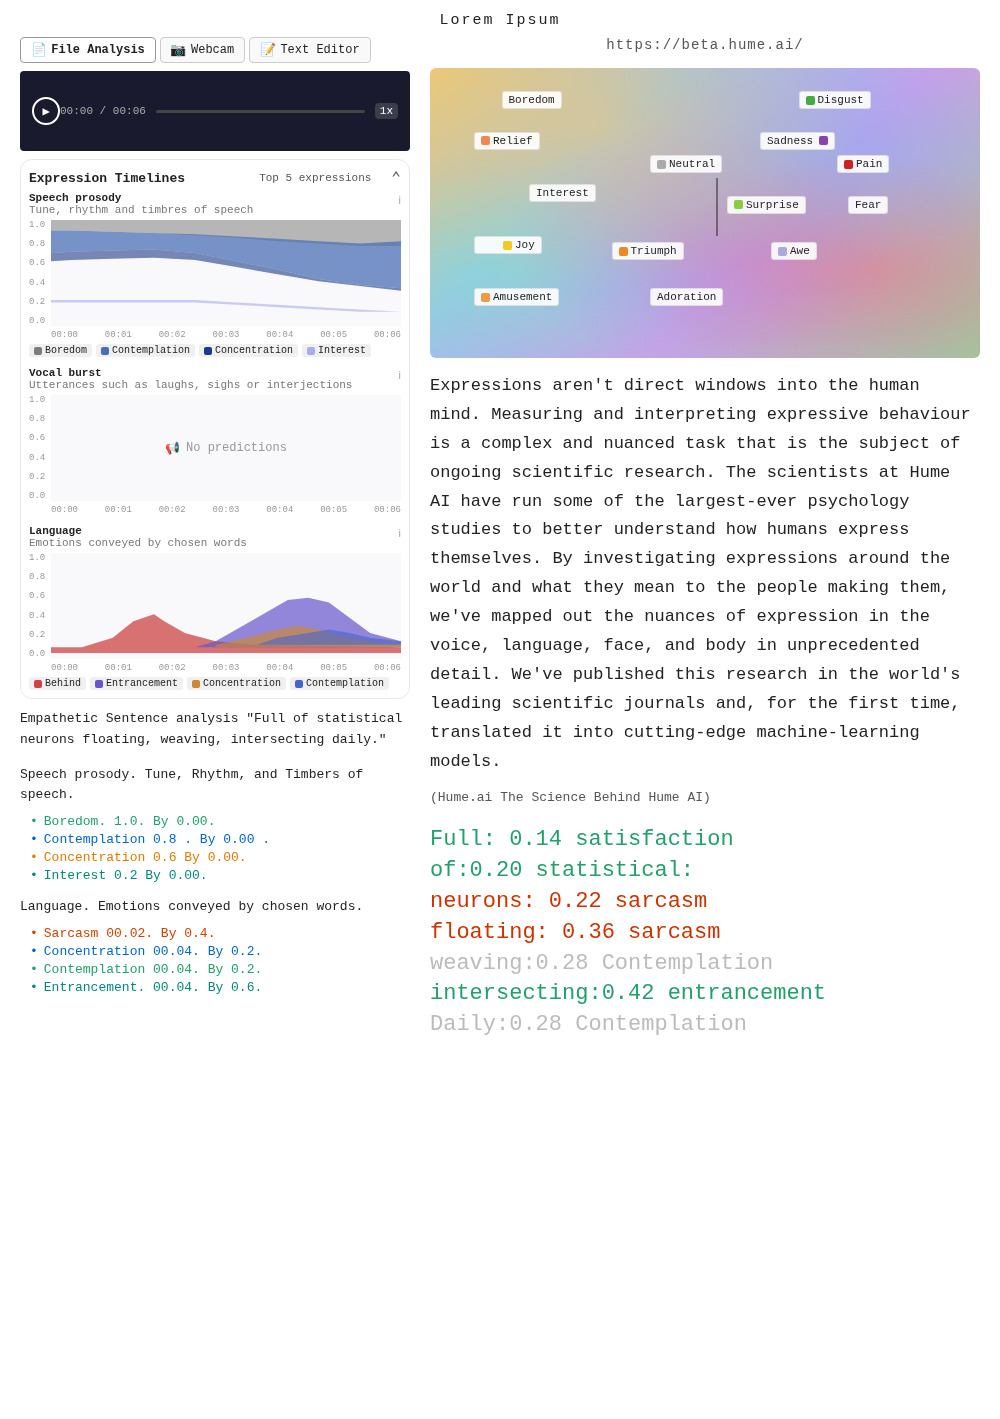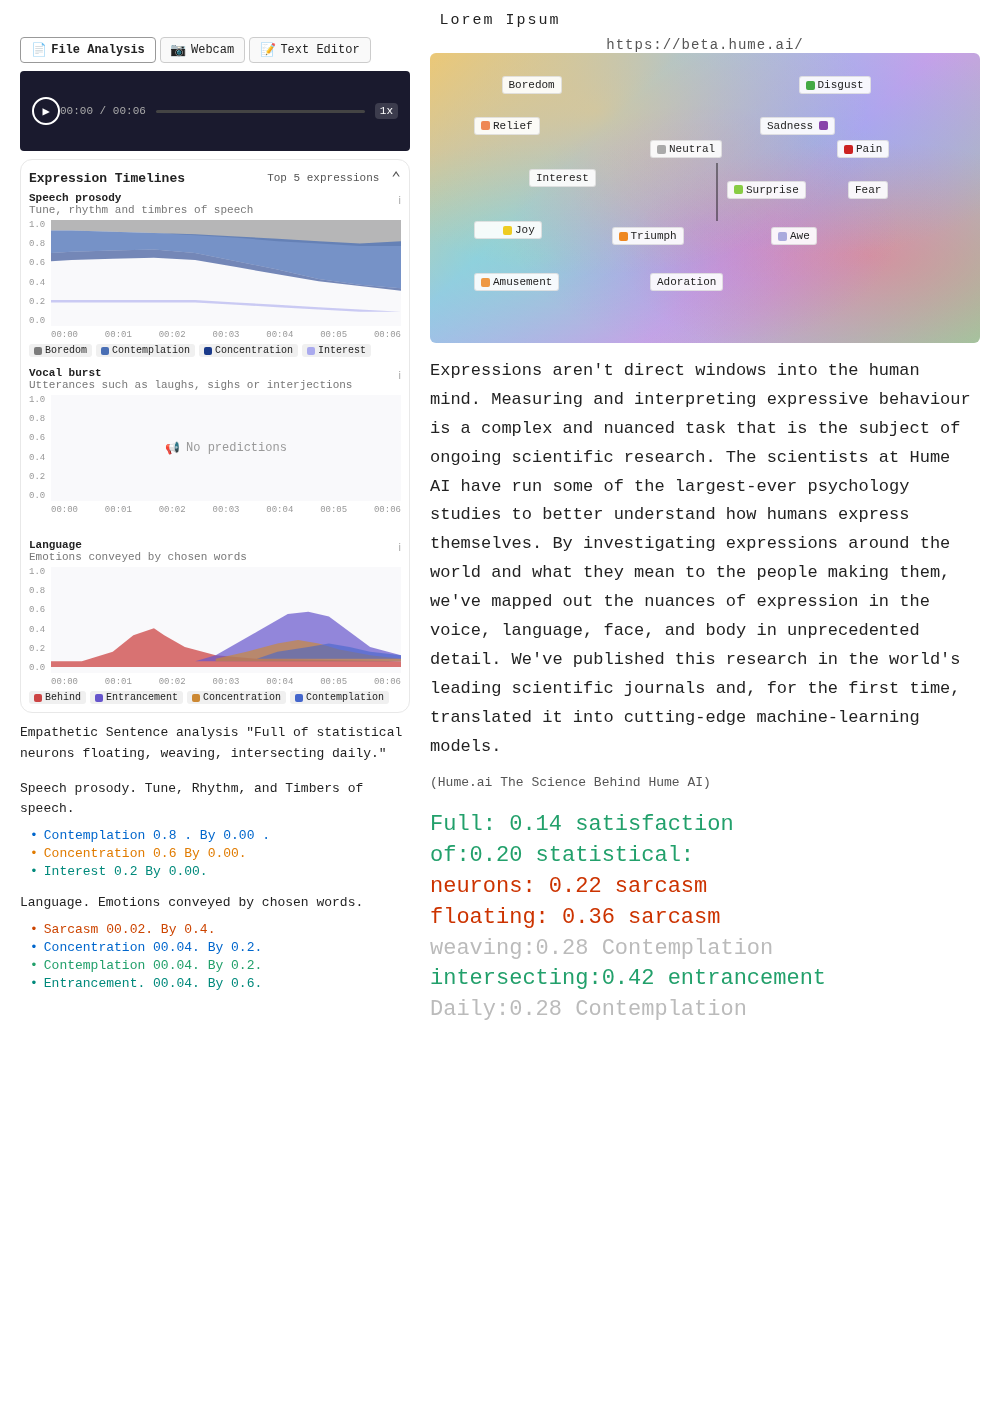--- a/index.html
+++ b/index.html
@@ -186,21 +186,21 @@
 
     
     .right-panel {
       flex: 1;
       padding-left: 10px;
     }
     .site-url {
       text-align: center;
       font-size: 14px;
       color: #555;
-      margin-bottom: 0;
+      margin-bottom: 15px;
       letter-spacing: 1px;
     }
     .emotion-map-container {
       position: relative;
       width: 100%;
       height: 290px;
       border-radius: 6px;
       overflow: hidden;
       margin-bottom: 14px;
     }
@@ -284,21 +284,21 @@
       </span>
       <div class="video-progress"></div>
       <span class="video-speed">1x</span>
     </div>
 
     <div class="chart-container">
       <div class="section-header">
         <div>
           <span class="section-title">Expression Timelines</span>
         </div>
-        <div style="display:flex;align-items:center;gap:12px;">
+        <div style="display:flex;align-items:center;gap:20px;">
           <span class="section-controls">Top 5 expressions</span>
           <span class="collapse-btn">⌃</span>
         </div>
       </div>
 
       <div style="margin-bottom:10px;">
         <div class="chart-label-area">
           <div class="chart-info">
             <div class="chart-info-title">Speech prosody</div>
             <div class="chart-info-sub">Tune, rhythm and timbres of speech</div>
@@ -349,21 +349,21 @@
             <div class="legend-dot" style="background:#1a3a8a;"></div>
             <span>Concentration</span>
           </div>
           <div class="legend-tag">
             <div class="legend-dot" style="background:#aaaaee;"></div>
             <span>Interest</span>
           </div>
         </div>
       </div>
 
-      <div style="margin-bottom:24px;">
+      <div style="margin-bottom:10px;">
         <div class="chart-label-area">
           <div class="chart-info">
             <div class="chart-info-title">Vocal burst</div>
             <div class="chart-info-sub">Utterances such as laughs, sighs or interjections</div>
           </div>
           <span class="info-icon">ℹ</span>
         </div>
         <div class="prosody-chart">
           <div class="chart-y-labels">
             <span>1.0</span>
@@ -449,20 +449,23 @@
           </div>
         </div>
       </div>
     </div>
 
     <div class="analysis-text" style="margin-bottom:14px;">Empathetic Sentence analysis "Full of statistical neurons floating, weaving, intersecting daily."</div>
 
     <div class="analysis-text section-heading">Speech prosody. Tune, Rhythm, and Timbers of speech.</div>
 
     <ul class="bullet-list">
+      <li class="green">
+        <span>Boredom. 1.0. By 0.00.</span>
+      </li>
       <li class="blue">
         <span>Contemplation 0.8 . By 0.00 .</span>
       </li>
       <li class="orange">
         <span>Concentration 0.6 By 0.00.</span>
       </li>
       <li class="teal">
         <span>Interest 0.2 By 0.00.</span>
       </li>
     </ul>

